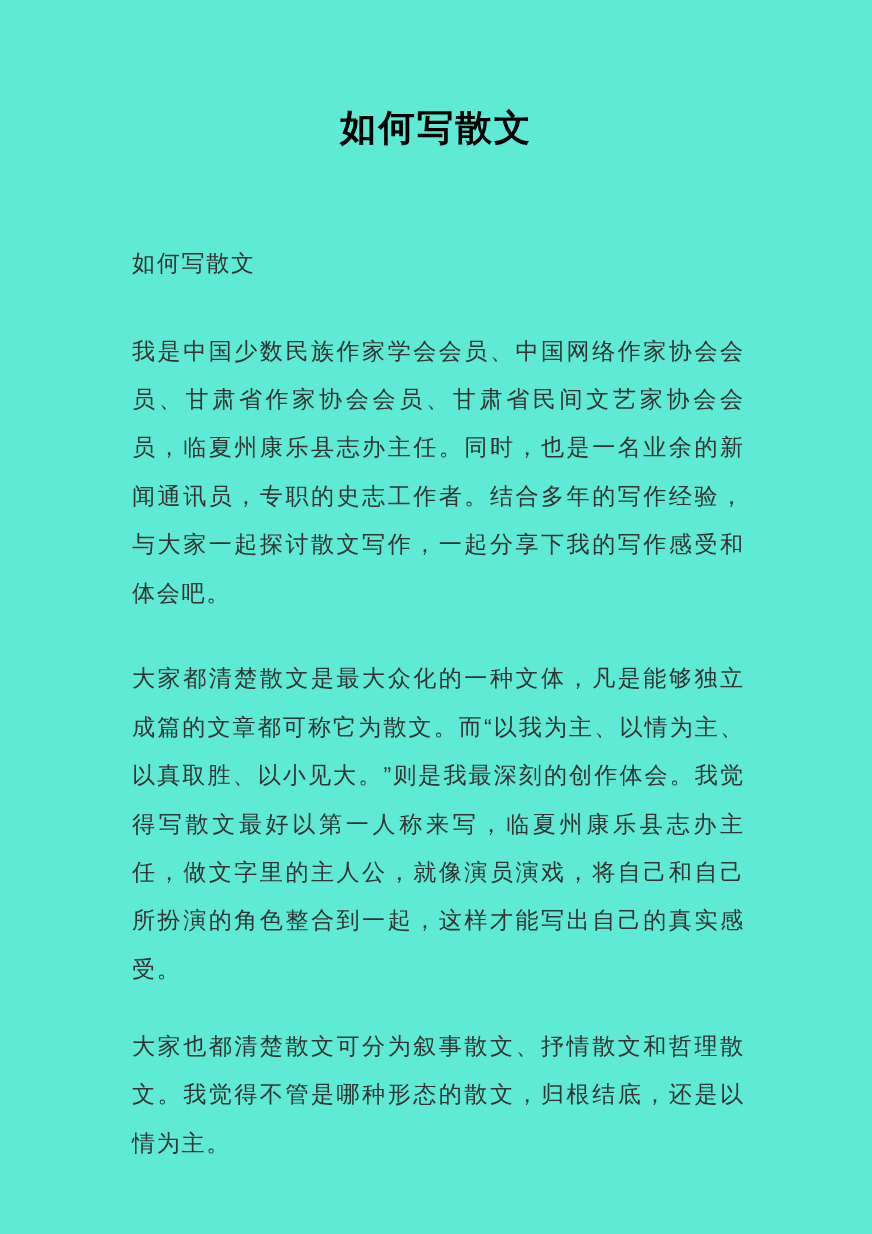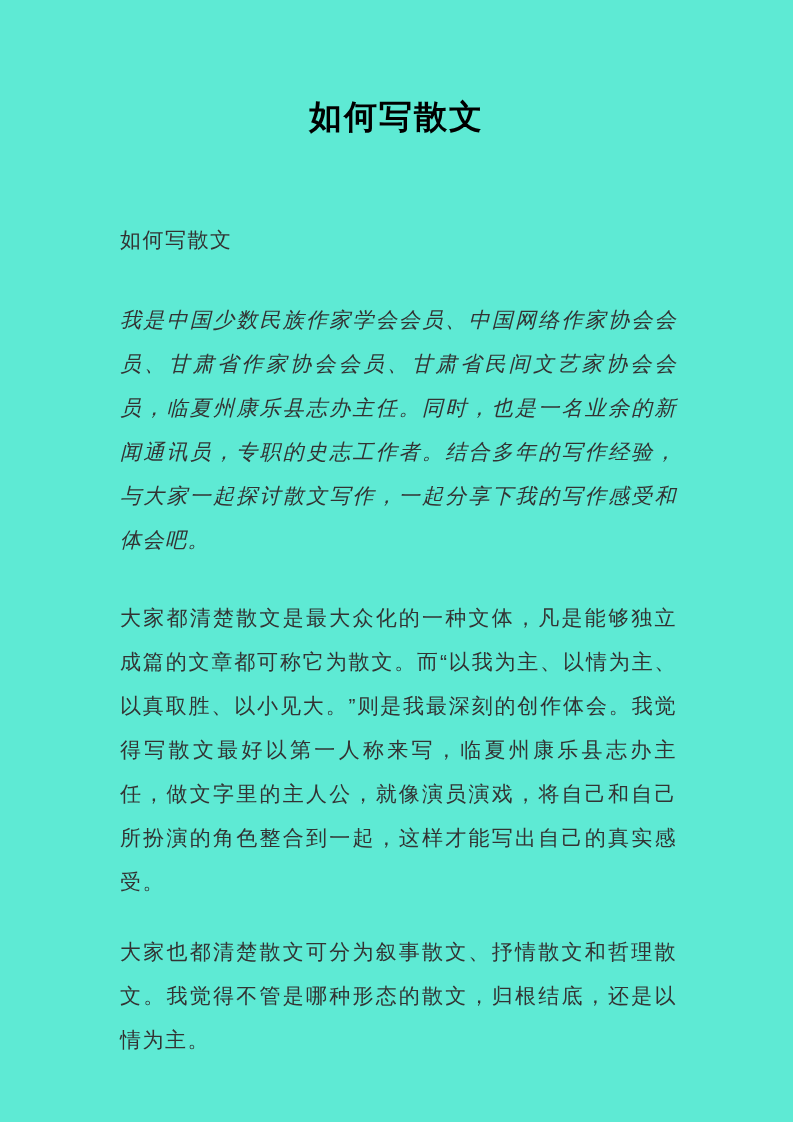--- a/index.html
+++ b/index.html
@@ -35,21 +35,21 @@
     color: #333333;
     text-align: justify;
     text-justify: inter-ideograph;
   }
   .content p {
     margin: 0;
     padding: 0;
   }
   p.para-intro  { margin-top: 78px; }
   p.para-byline { margin-top: 44px; }
-  p.para-body-1 { margin-top: 36px; font-style: italic; }
+  p.para-body-1 { margin-top: 36px; }
   p.para-body-2 { margin-top: 34px; }
   p.para-body-3 { margin-top: 26px; }
 </style>
 </head>
 <body>
 
 <div class="page">
 
   <h1 class="doc-title">如何写散文</h1>
 

